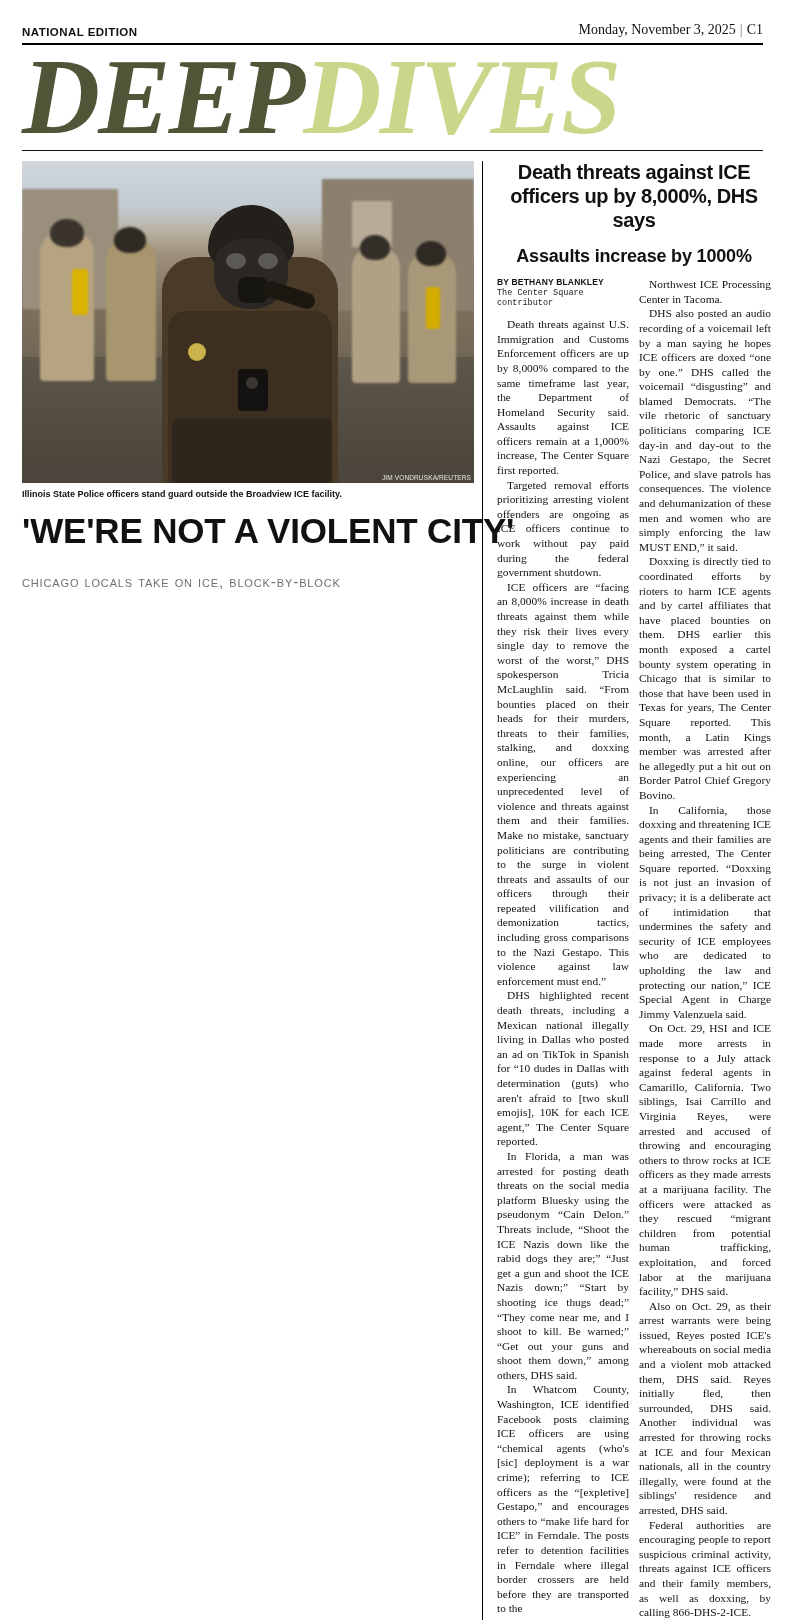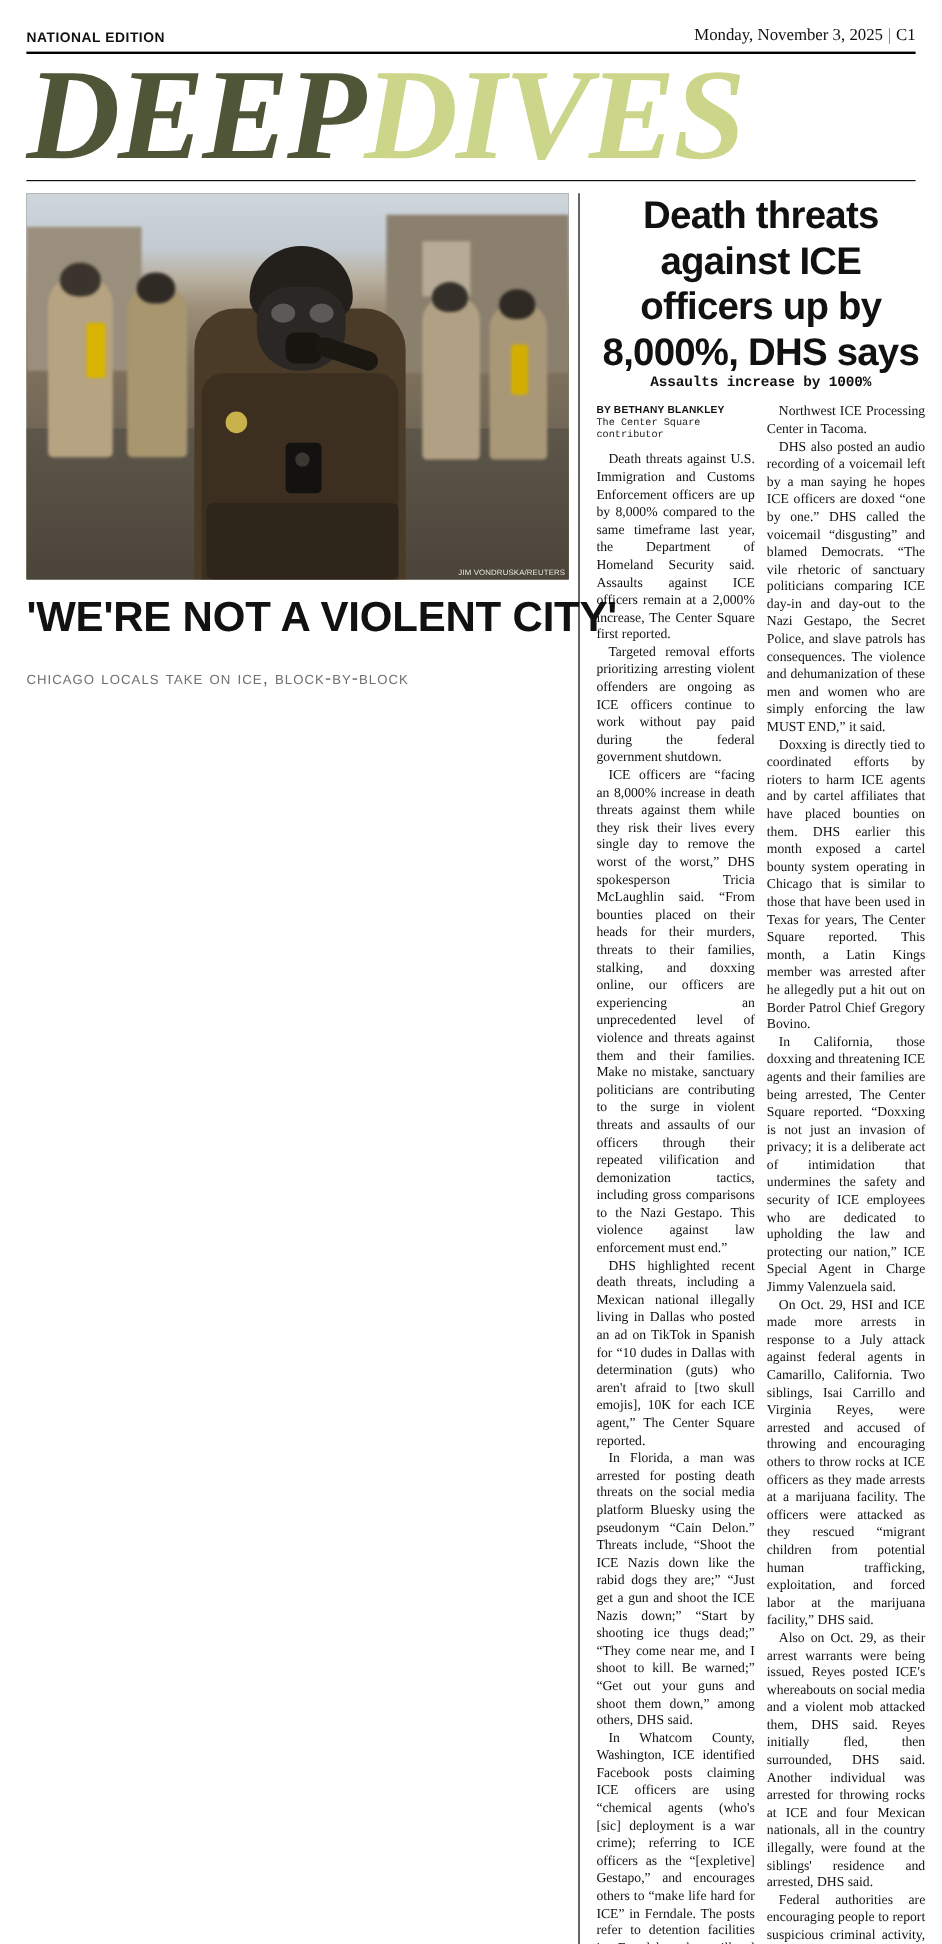--- a/index.html
+++ b/index.html
@@ -46,23 +46,23 @@
   .hl-main { font-family:"Liberation Sans", sans-serif; font-weight:bold;
              font-size:35px; letter-spacing:-.005em; line-height:1; margin-top:14px;
              white-space:nowrap; }
   .hl-sub { font-family:"Liberation Sans", sans-serif; font-size:15.5px; color:#6f6f6f;
             letter-spacing:.055em; margin-top:25px; font-variant: small-caps;
             text-transform: lowercase; }
   .hl-sub::first-letter { }
 
   
   .rail-hl { font-family:"Liberation Sans", sans-serif; font-weight:bold;
-             font-size:32px; line-height:1.18; text-align:center; letter-spacing:-.02em; }
-  .rail-deck { font-family:Liberation Mono, monospace; font-weight:bold;
-               font-size:12px; text-align:center; margin-top:0; letter-spacing:-.01em; }
+             font-size:20px; line-height:1.18; text-align:center; letter-spacing:-.02em; }
+  .rail-deck { font-family:Liberation Sans, sans-serif; font-weight:bold;
+               font-size:18px; text-align:center; margin-top:14px; letter-spacing:-.01em; }
 
   
   .byline { font-family:"Liberation Sans", sans-serif; font-weight:bold; font-size:8.5px;
             letter-spacing:.02em; }
   .byorg { font-family:Liberation Mono, monospace; font-size:8.5px; color:#222;
            margin-top:1px; }
   .body p { margin:0; font-size:11.4px; line-height:1.28; text-align:justify;
             text-indent:10px; hyphens:auto; -webkit-hyphens:auto; }
   .body p.first { text-indent:10px; margin-top:9px; }
 
@@ -127,34 +127,35 @@
         <div style="position:absolute;left:216px;top:116px;width:30px;height:26px;background:#17150f;border-radius:8px;"></div>
         <div style="position:absolute;left:240px;top:126px;width:54px;height:16px;background:#1b1812;border-radius:8px;transform:rotate(18deg);"></div>
         <div style="position:absolute;left:166px;top:182px;width:18px;height:18px;background:#c9b24b;border-radius:50%;"></div>
         <div style="position:absolute;left:216px;top:208px;width:30px;height:42px;background:#141210;border-radius:4px;"></div>
         <div style="position:absolute;left:224px;top:216px;width:12px;height:12px;background:#3a3732;border-radius:50%;"></div>
         <div style="position:absolute;left:150px;top:258px;width:160px;height:64px;background:#2f261b;border-radius:6px;"></div>
 
         <div class="credit">JIM VONDRUSKA/REUTERS</div>
       </div>
 
+      <div class="cutline">Illinois State Police officers stand guard outside the Broadview ICE facility.</div>
 
       <div class="hl-main">'WE'RE NOT A VIOLENT CITY'</div>
       <div class="hl-sub">Chicago locals take on ICE, block-by-block</div>
     </div>
 
     <div class="top-right">
       <div class="rail-hl">Death threats against ICE officers up by 8,000%, DHS says</div>
       <div class="rail-deck">Assaults increase by 1000%</div>
 
       <div class="rail-body">
         <div class="rail-col body">
           <div class="byline">BY BETHANY BLANKLEY</div>
           <div class="byorg">The Center Square contributor</div>
-          <p class="first">Death threats against U.S. Immigration and Customs Enforcement officers are up by 8,000% compared to the same timeframe last year, the Department of Homeland Security said. Assaults against ICE officers remain at a 2,000% increase, The Center Square first reported.</p>
+          <p class="first">Death threats against U.S. Immigration and Customs Enforcement officers are up by 8,000% compared to the same timeframe last year, the Department of Homeland Security said. Assaults against ICE officers remain at a 1,000% increase, The Center Square first reported.</p>
           <p>Targeted removal efforts prioritizing arresting violent offenders are ongoing as ICE officers continue to work without pay paid during the federal government shutdown.</p>
           <p>ICE officers are “facing an 8,000% increase in death threats against them while they risk their lives every single day to remove the worst of the worst,” DHS spokesperson Tricia McLaughlin said. “From bounties placed on their heads for their murders, threats to their families, stalking, and doxxing online, our officers are experiencing an unprecedented level of violence and threats against them and their families. Make no mistake, sanctuary politicians are contributing to the surge in violent threats and assaults of our officers through their repeated vilification and demonization tactics, including gross comparisons to the Nazi Gestapo. This violence against law enforcement must end.”</p>
           <p>DHS highlighted recent death threats, including a Mexican national illegally living in Dallas who posted an ad on TikTok in Spanish for “10 dudes in Dallas with determination (guts) who aren't afraid to [two skull emojis], 10K for each ICE agent,” The Center Square reported.</p>
           <p>In Florida, a man was arrested for posting death threats on the social media platform Bluesky using the pseudonym “Cain Delon.” Threats include, “Shoot the ICE Nazis down like the rabid dogs they are;” “Just get a gun and shoot the ICE Nazis down;” “Start by shooting ice thugs dead;” “They come near me, and I shoot to kill. Be warned;” “Get out your guns and shoot them down,” among others, DHS said.</p>
           <p>In Whatcom County, Washington, ICE identified Facebook posts claiming ICE officers are using “chemical agents (who's [sic] deployment is a war crime); referring to ICE officers as the “[expletive] Gestapo,” and encourages others to “make life hard for ICE” in Ferndale. The posts refer to detention facilities in Ferndale where illegal border crossers are held before they are transported to the</p>
         </div>
         <div class="rail-col body">
           <p>Northwest ICE Processing Center in Tacoma.</p>
           <p>DHS also posted an audio recording of a voicemail left by a man saying he hopes ICE officers are doxed “one by one.” DHS called the voicemail “disgusting” and blamed Democrats. “The vile rhetoric of sanctuary politicians comparing ICE day-in and day-out to the Nazi Gestapo, the Secret Police, and slave patrols has consequences. The violence and dehumanization of these men and women who are simply enforcing the law MUST END,” it said.</p>
           <p>Doxxing is directly tied to coordinated efforts by rioters to harm ICE agents and by cartel affiliates that have placed bounties on them. DHS earlier this month exposed a cartel bounty system operating in Chicago that is similar to those that have been used in Texas for years, The Center Square reported. This month, a Latin Kings member was arrested after he allegedly put a hit out on Border Patrol Chief Gregory Bovino.</p>

